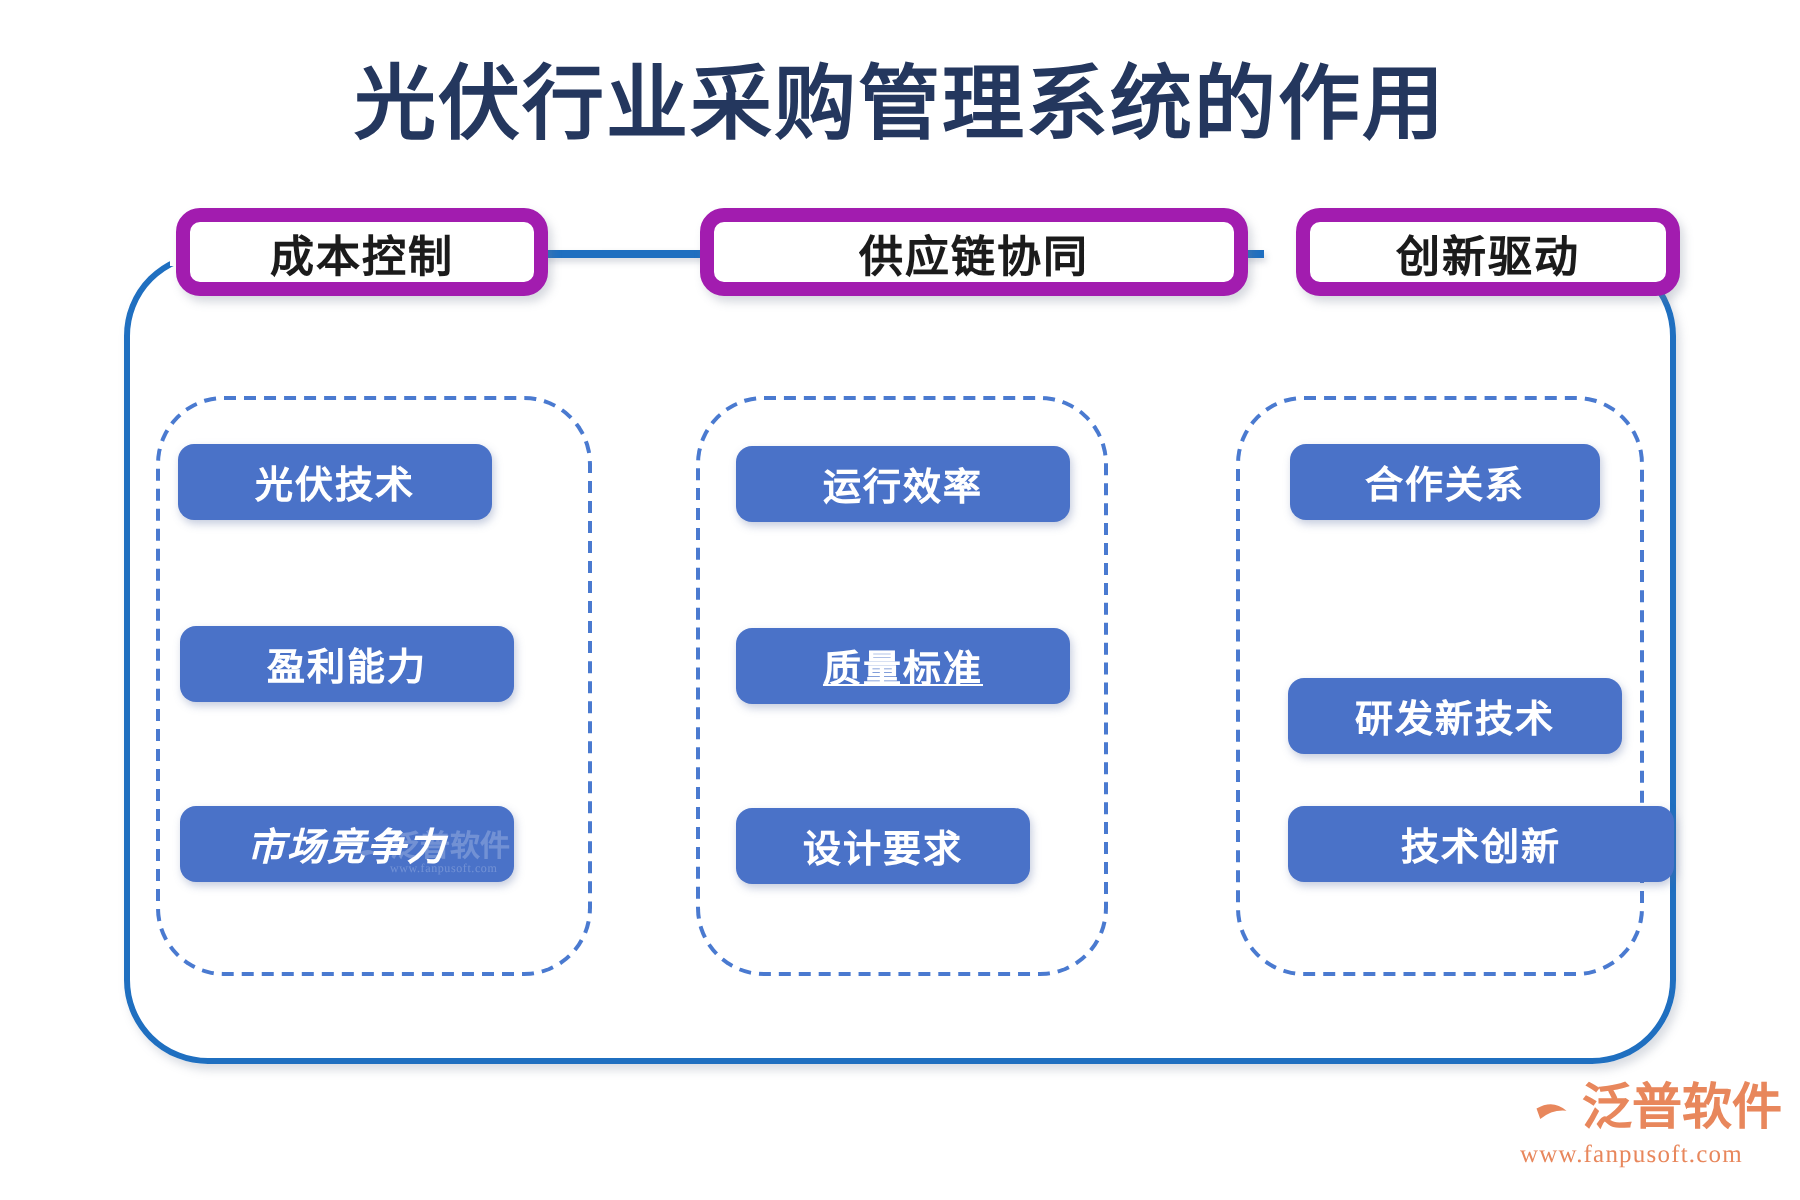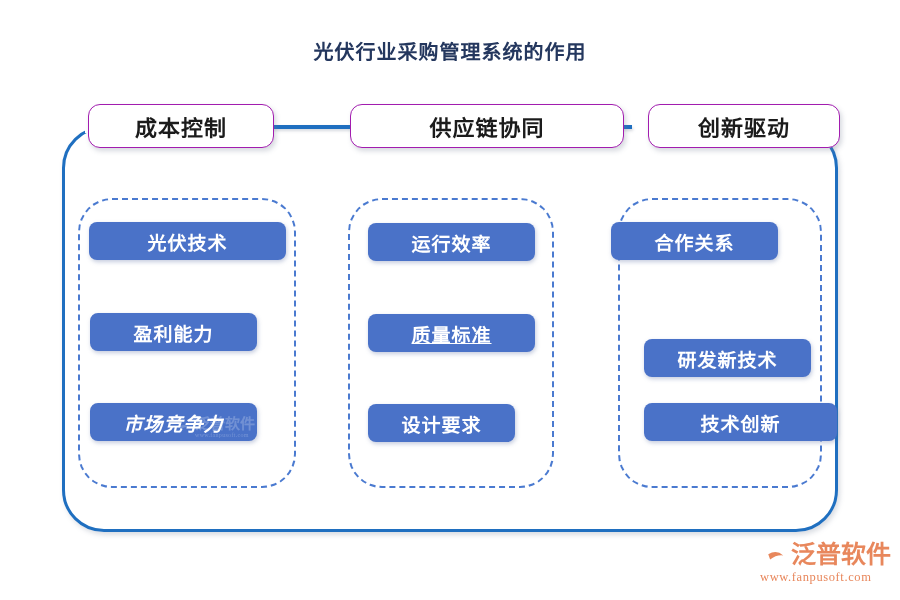--- a/index.html
+++ b/index.html
@@ -19,21 +19,21 @@
     overflow: hidden;
   }
 
   
   #page-title {
     position: absolute;
     left: 0;
     top: 32px;
     width: 900px;
     text-align: center;
-    font-size: 20px;
+    font-size: 41px;
     font-weight: bold;
     color: #24375e;
     letter-spacing: 1px;
     line-height: 40px;
     font-family: "Liberation Serif", "DejaVu Serif", serif;
   }
 
   
   #outer-container {
     position: absolute;
@@ -63,21 +63,21 @@
     top: 125px;
     box-shadow: 1px 2px 3px rgba(120,130,150,0.30);
   }
 
   
   .header-box {
     position: absolute;
     top: 104px;
     height: 44px;
     background: #ffffff;
-    border: 1px solid #a21caf;
+    border: 7px solid #a21caf;
     border-radius: 12px;
     box-sizing: border-box;
     display: flex;
     align-items: center;
     justify-content: center;
     font-size: 22px;
     font-weight: bold;
     color: #1b1b1b;
     letter-spacing: 1px;
     box-shadow: 2px 3px 5px rgba(120,130,150,0.30);
@@ -202,41 +202,41 @@
     <span>供应链协同</span>
   </div>
   <div class="header-box" style="left:648px; width:192px;">
     <span>创新驱动</span>
   </div>
 
   <div class="dashed-group" style="left:78px; width:218px;"></div>
   <div class="dashed-group" style="left:348px; width:206px;"></div>
   <div class="dashed-group" style="left:618px; width:204px;"></div>
 
-  <div class="item-pill" style="left:89px; top:222px; width:197px;">
+  <div class="item-pill" style="left:89px; top:222px; width:157px;">
     <span>光伏技术</span>
   </div>
   <div class="item-pill" style="left:90px; top:313px; width:167px;">
     <span>盈利能力</span>
   </div>
   <div class="item-pill" style="left:90px; top:403px; width:167px;font-style:italic;">
     <span>市场竞争力</span>
   </div>
 
   <div class="item-pill" style="left:368px; top:223px; width:167px;">
     <span>运行效率</span>
   </div>
   <div class="item-pill" style="left:368px; top:314px; width:167px;text-decoration:underline;">
     <span>质量标准</span>
   </div>
   <div class="item-pill" style="left:368px; top:404px; width:147px;">
     <span>设计要求</span>
   </div>
 
-  <div class="item-pill" style="left:611px; top:222px; width:167px;">
+  <div class="item-pill" style="left:645px; top:222px; width:155px;">
     <span>合作关系</span>
   </div>
   <div class="item-pill" style="left:644px; top:313px; width:167px;margin-top:26px;">
     <span>研发新技术</span>
   </div>
   <div class="item-pill" style="left:644px; top:403px; width:193px;">
     <span>技术创新</span>
   </div>
 
   <div id="center-watermark">

